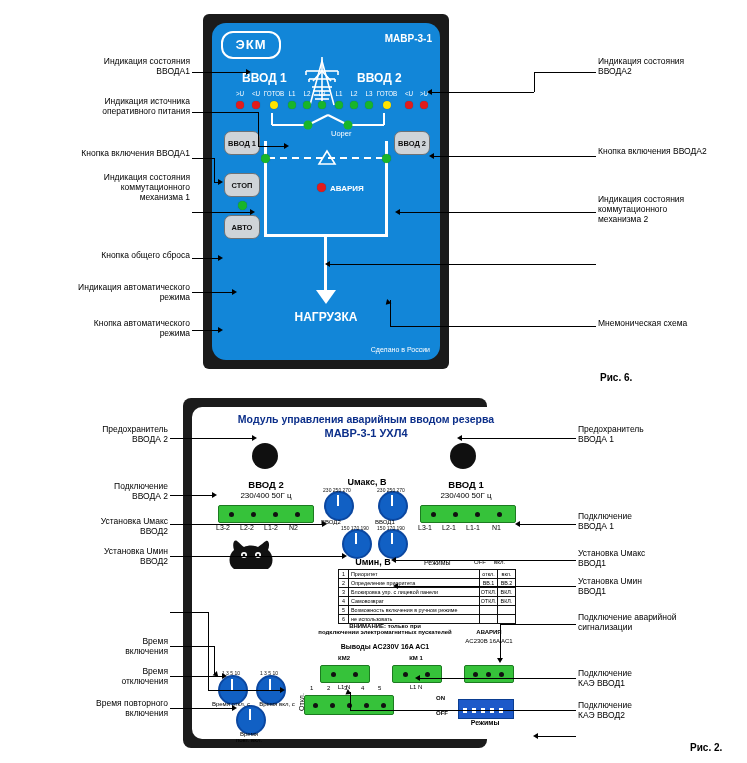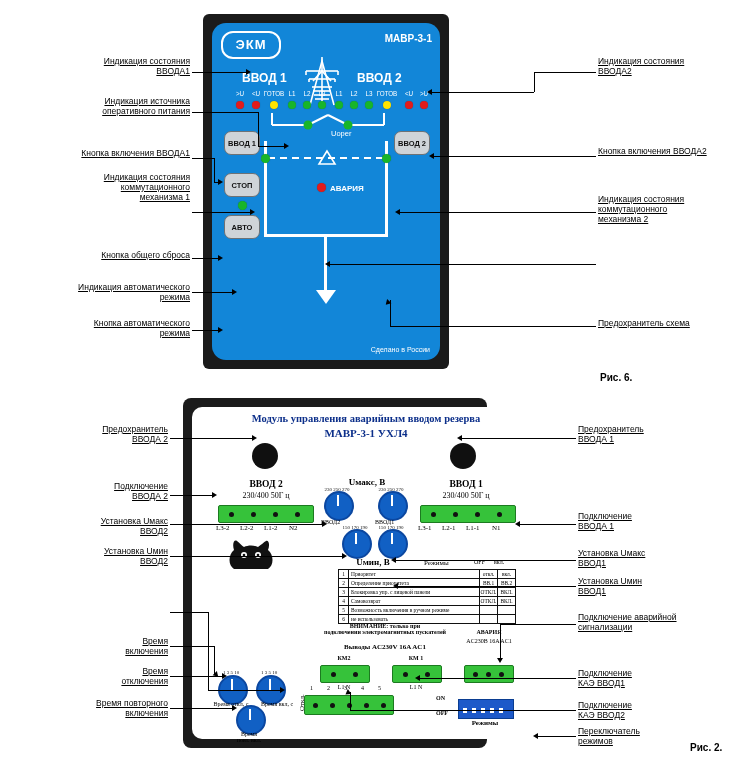--- a/index.html
+++ b/index.html
@@ -1,20 +1,20 @@
 <!DOCTYPE html>
 <html><head>
 <meta charset="utf-8">
 <style>
   html,body{margin:0;padding:0;background:#ffffff;}
   body{width:747px;height:763px;position:relative;font-family:"Liberation Sans",sans-serif;color:#000;}
   .root{position:absolute;left:0;top:0;width:747px;height:763px;overflow:hidden;}
 
   
-  .lbl{position:absolute;font-size:8.5px;line-height:10px;color:#000;white-space:pre-line;text-decoration:underline;}
+  .lbl{position:absolute;font-size:8.5px;line-height:10px;color:#000;white-space:pre-line;}
   .lbl.r{text-align:right;}
   .lbl.l{text-align:left;}
   .ln{position:absolute;background:#000;height:1px;}
   .lnv{position:absolute;background:#000;width:1px;}
   .arrow{position:absolute;width:0;height:0;}
   .ar-r{border-top:3px solid transparent;border-bottom:3px solid transparent;border-left:5px solid #000;}
   .ar-l{border-top:3px solid transparent;border-bottom:3px solid transparent;border-right:5px solid #000;}
   .ar-d{border-left:3px solid transparent;border-right:3px solid transparent;border-top:5px solid #000;}
 
   
@@ -34,21 +34,21 @@
   .led{position:absolute;width:8px;height:8px;border-radius:50%;box-shadow:0 0 1px #00000066;}
   .led.red{background:#e21b1b;}
   .led.green{background:#18b52a;}
   .led.yellow{background:#ffe400;}
   .btn{position:absolute;background:#cfd4d8;border:1px solid #6d7276;border-radius:7px;color:#111;
        font-size:7.5px;text-align:center;display:flex;align-items:center;justify-content:center;font-weight:bold;}
   .wht{position:absolute;background:#fff;}
   .tower{position:absolute;}
 
   
-  #fig2{position:absolute;left:183px;top:398px;width:304px;height:350px;background:#1b1b1b;border-radius:8px;font-family:Liberation Serif, serif;}
+  #fig2{position:absolute;left:183px;top:398px;width:304px;height:350px;background:#1b1b1b;border-radius:8px;}
   #fig2 .panel{position:absolute;left:9px;top:9px;width:348px;height:332px;background:#ffffff;border-radius:10px;}
   .f2title{position:absolute;left:0;right:0;top:6px;text-align:center;font-weight:bold;font-size:10.5px;color:#0c2f8a;}
   .f2title2{position:absolute;left:0;right:0;top:20px;text-align:center;font-weight:bold;font-size:11px;color:#0c2f8a;}
   .fuse{position:absolute;width:26px;height:26px;border-radius:50%;background:#101010;}
   .hdr{position:absolute;font-weight:bold;font-size:9.5px;text-align:center;}
   .sub{position:absolute;font-size:8px;text-align:center;}
   .term{position:absolute;background:#36c23a;border:1px solid #1c7a20;border-radius:2px;}
   .term .pin{position:absolute;width:5px;height:5px;border-radius:50%;background:#111;top:50%;margin-top:-2.5px;}
   .termlbl{position:absolute;font-size:7px;}
   .knob{position:absolute;border-radius:50%;background:#1160c4;border:2px solid #0b47a0;}
@@ -165,20 +165,21 @@
           <span>СТОП</span>
         </div>
       <div class="btn" style="left:12px;top:192px;width:34px;height:22px;">
           <span>АВТО</span>
         </div>
       <div class="btn" style="left:182px;top:108px;width:34px;height:22px;">
           <span>ВВОД 2</span>
         </div>
       <div class="led green" style="left:26px;top:178px;width:9px;height:9px;"></div>
 
+      <div class="nagr">НАГРУЗКА</div>
       <div class="made">Сделано в России</div>
     </div>
   </div>
 
   <div class="ris" style="left:600px;top:372px;">Рис. 6.</div>
 
   <div class="lbl r" style="left:20px;top:56px;width:170px;">Индикация состояния
 ВВОДА1</div>
   <div class="ln" style="left:192px;top:72px;width:54px;"></div>
   <div class="arrow ar-r" style="left:246px;top:69px;"></div>
@@ -229,21 +230,21 @@
 
   <div class="lbl l" style="left:598px;top:194px;width:150px;">Индикация состояния
 коммутационного
 механизма 2</div>
   <div class="ln" style="left:400px;top:212px;width:196px;"></div>
   <div class="arrow ar-l" style="left:395px;top:209px;"></div>
 
   <div class="ln" style="left:330px;top:264px;width:266px;"></div>
   <div class="arrow ar-l" style="left:325px;top:261px;"></div>
 
-  <div class="lbl l" style="left:598px;top:318px;width:150px;">Предохранитель схема</div>
+  <div class="lbl l" style="left:598px;top:318px;width:150px;">Мнемоническая схема</div>
   <div class="ln" style="left:390px;top:326px;width:206px;"></div>
   <div class="ln" style="left:390px;top:326px;width:1px;"></div>
   <div class="arrow ar-l" style="left:385px;top:300px;transform:rotate(-45deg);"></div>
   <div class="lnv" style="left:390px;top:300px;height:26px;"></div>
 
   <div id="fig2">
     <div class="panel">
 
       <div class="f2title">Модуль управления аварийным вводом резерва</div>
       <div class="f2title2">МАВР-3-1 УХЛ4</div>
@@ -494,18 +495,16 @@
 КАЭ ВВОД1</div>
   <div class="ln" style="left:420px;top:678px;width:156px;"></div>
   <div class="arrow ar-l" style="left:415px;top:675px;"></div>
 
   <div class="lbl l" style="left:578px;top:700px;width:160px;">Подключение
 КАЭ ВВОД2</div>
   <div class="ln" style="left:350px;top:710px;width:226px;"></div>
   <div class="arrow ar-l" style="left:345px;top:690px;transform:rotate(-35deg);"></div>
   <div class="lnv" style="left:350px;top:692px;height:18px;"></div>
 
-  <div class="lbl l" style="left:578px;top:726px;width:160px;">Переключатель
-режимов</div>
   <div class="ln" style="left:538px;top:736px;width:38px;"></div>
   <div class="arrow ar-l" style="left:533px;top:733px;"></div>
 
 </div>
 
 </body></html>

